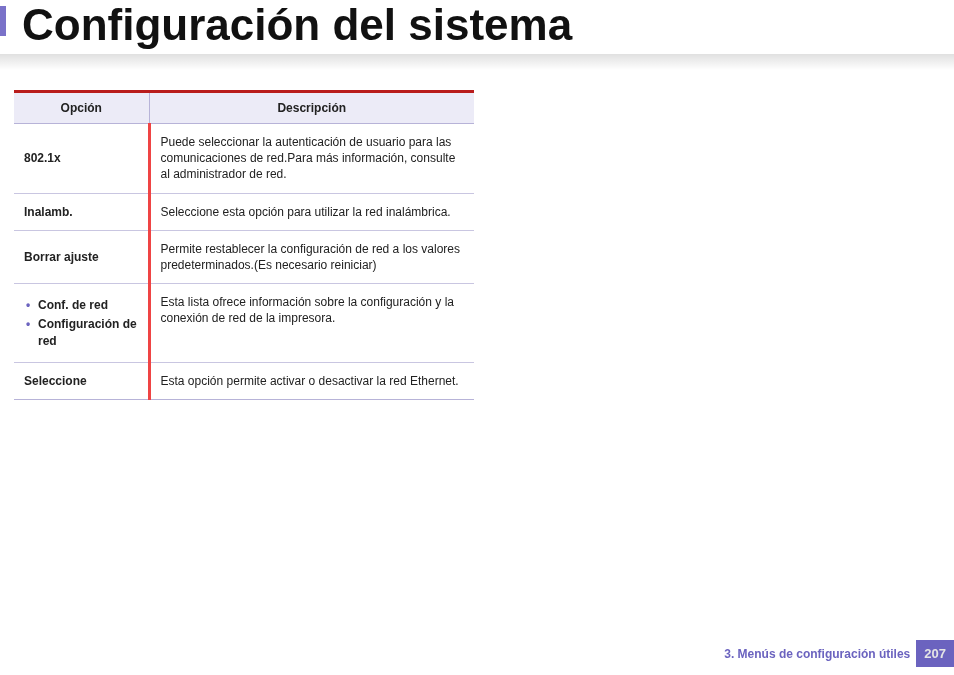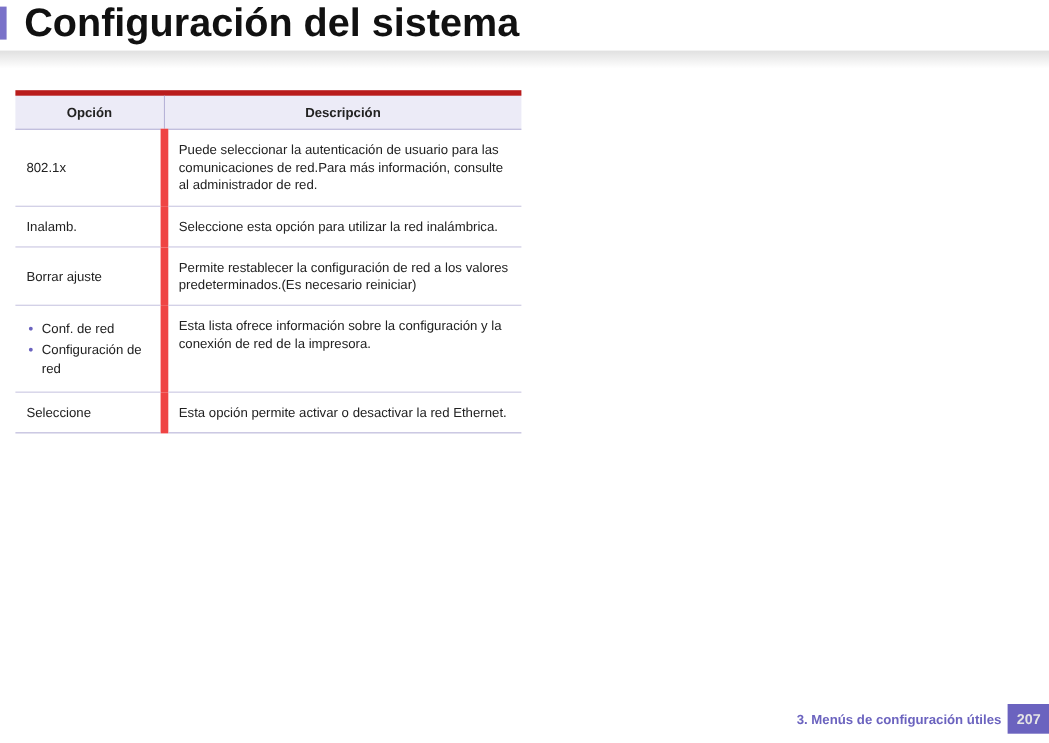--- a/index.html
+++ b/index.html
@@ -26,21 +26,21 @@
     position: absolute;
     left: 0;
     top: 6px;
     width: 6px;
     height: 30px;
     background: #7a72c9;
   }
   h1.page-title {
     margin: 0;
     padding: 0 0 6px 14px;
-    font-size: 36px;
+    font-size: 44px;
     font-weight: bold;
     color: #111;
     letter-spacing: 0px;
   }
   .title-shadow {
     height: 18px;
     width: 100%;
     background: linear-gradient(to bottom, rgba(0,0,0,0.12), rgba(0,0,0,0) 90%);
     margin-top: -2px;
   }
@@ -52,36 +52,36 @@
     border-collapse: collapse;
     width: 460px;
     font-size: 12px;
     color: #222;
   }
   table.options th {
     background: #ecebf7;
     font-weight: bold;
     text-align: center;
     padding: 8px 21px;
-    border-top: 5px solid #b91c1c;
+    border-top: 3px solid #b91c1c;
     border-bottom: 1px solid #b7b3d8;
   }
   table.options th:first-child {
     border-right: 1px solid #b7b3d8;
     width: 135px;
   }
   table.options td {
     padding: 10px 10px;
     vertical-align: top;
     border-bottom: 1px solid #c9c6e1;
     line-height: 1.35;
   }
   table.options td.opt {
-    font-weight: normal;
-    border-right: 7px solid #ef4444;
+    font-weight: bold;
+    border-right: 3px solid #ef4444;
     width: 135px;
     vertical-align: middle;
   }
   table.options td.opt ul {
     list-style: none;
     margin: 0;
     padding: 0;
   }
   table.options td.opt ul li {
     position: relative;

